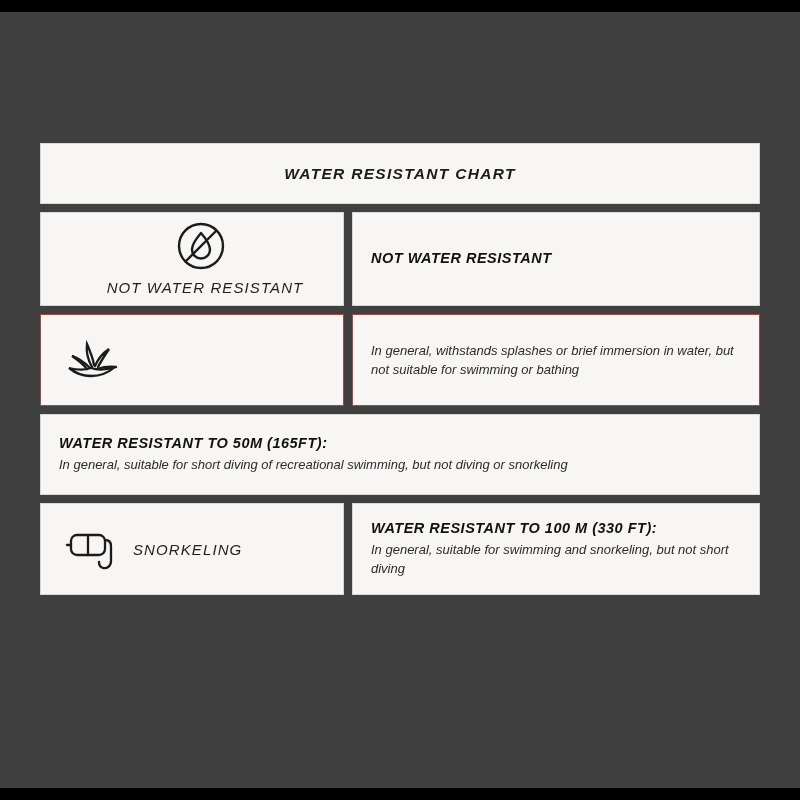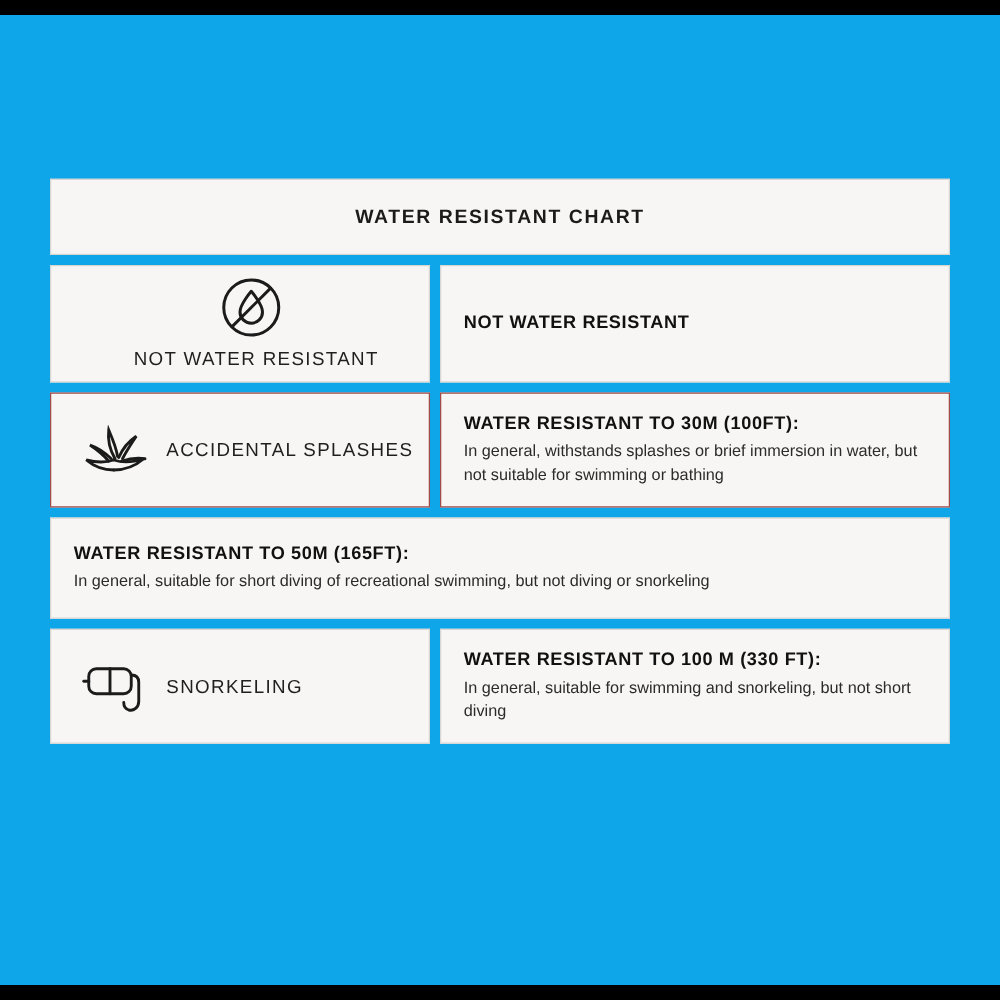--- a/index.html
+++ b/index.html
@@ -12,21 +12,22 @@
     height: 800px;
     font-family: "Liberation Sans", sans-serif;
     overflow: hidden;
   }
   #canvas {
     position: absolute;
     left: 0;
     top: 0;
     width: 800px;
     height: 800px;
-    background: #0ea5e9;
+    background: #404040;
+    font-style: italic;
   }
   #bar-top {
     position: absolute;
     left: 0; top: 0;
     width: 800px; height: 12px;
     background: #000000;
   }
   #bar-bottom {
     position: absolute;
     left: 0; bottom: 0;
@@ -156,24 +157,22 @@
             <g fill="none" stroke="#1b1b1b" stroke-width="2.3" stroke-linecap="round">
               <path d="M30 42 C22 42 14 39 8 34 C16 36 24 36 30 34"></path>
               <path d="M30 42 C38 42 47 39 54 33 C45 36 36 36 30 34"></path>
               <path d="M31 33 C27 26 25 18 26 10 C29 17 32 24 33 31"></path>
               <path d="M34 32 C37 25 42 19 48 15 C44 21 40 27 37 33"></path>
               <path d="M28 33 C23 28 17 24 11 22 C17 26 22 30 26 35"></path>
               <path d="M36 35 C42 33 49 32 55 33"></path>
             </g>
           </svg>
         </div>
-        <div class="label">ACCIDENTAL SPLASHES</div>
-      </div>
-      <div class="cell-right">
-        <div class="r-title">WATER RESISTANT TO 30M (100FT):</div>
+      </div>
+      <div class="cell-right">
         <div class="r-desc">In general, withstands splashes or brief immersion in water, but not suitable for swimming or bathing</div>
       </div>
     </div>
 
     <div class="row r3">
       <div class="cell-right">
         <div class="r-title">WATER RESISTANT TO 50M (165FT):</div>
         <div class="r-desc">In general, suitable for short diving of recreational swimming, but not diving or snorkeling</div>
       </div>
     </div>

